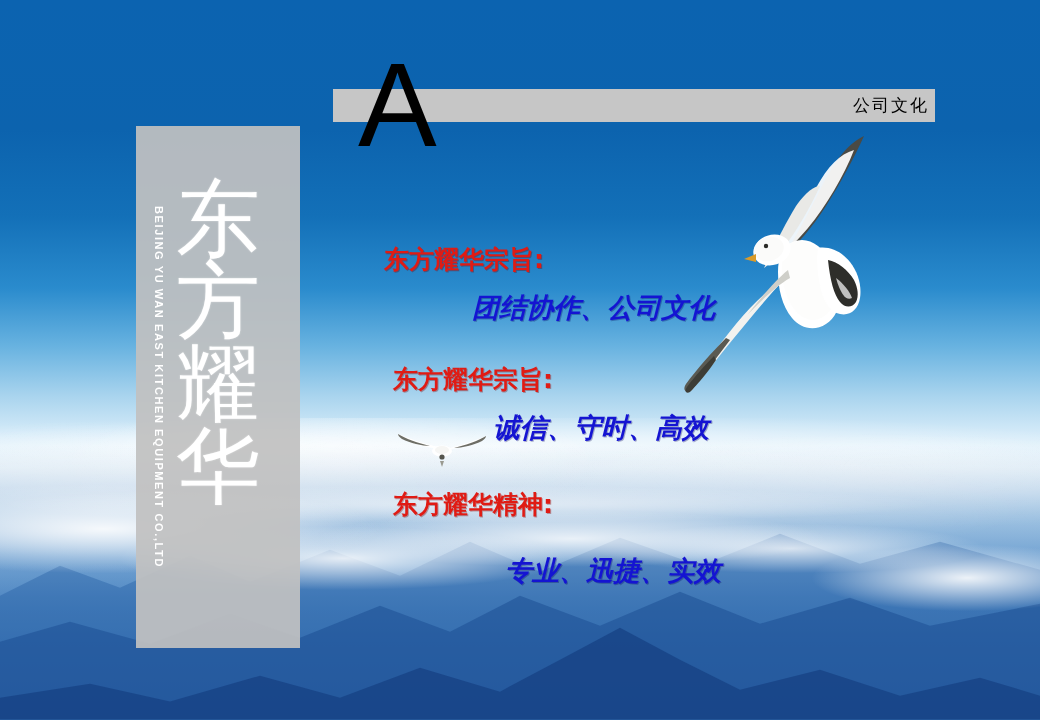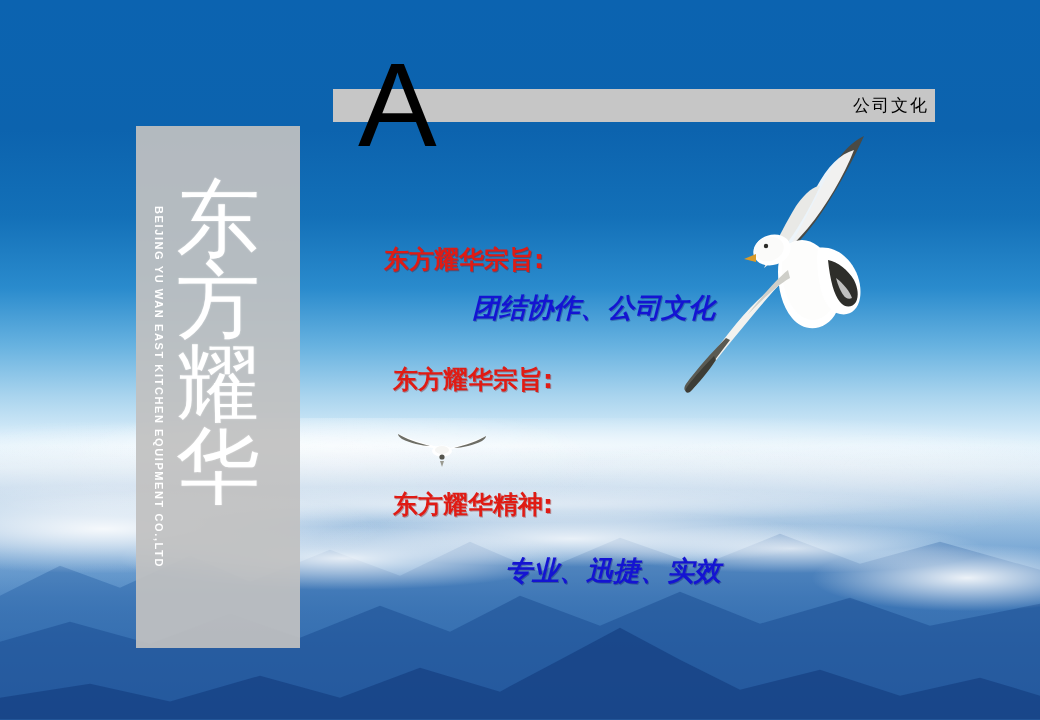--- a/index.html
+++ b/index.html
@@ -205,20 +205,21 @@
     </div>
   </div>
 
   <div class="blk" id="blk-0">
     <div class="head">东方耀华宗旨:</div>
     <div class="val">团结协作、公司文化</div>
   </div>
 
   <div class="blk" id="blk-1">
     <div class="head">东方耀华宗旨:</div>
+    <div class="val">诚信、守时、高效</div>
   </div>
 
   <div class="blk" id="blk-2">
     <div class="head">东方耀华精神:</div>
     <div class="val">专业、迅捷、实效</div>
   </div>
 
 </div>
 
 </body></html>

